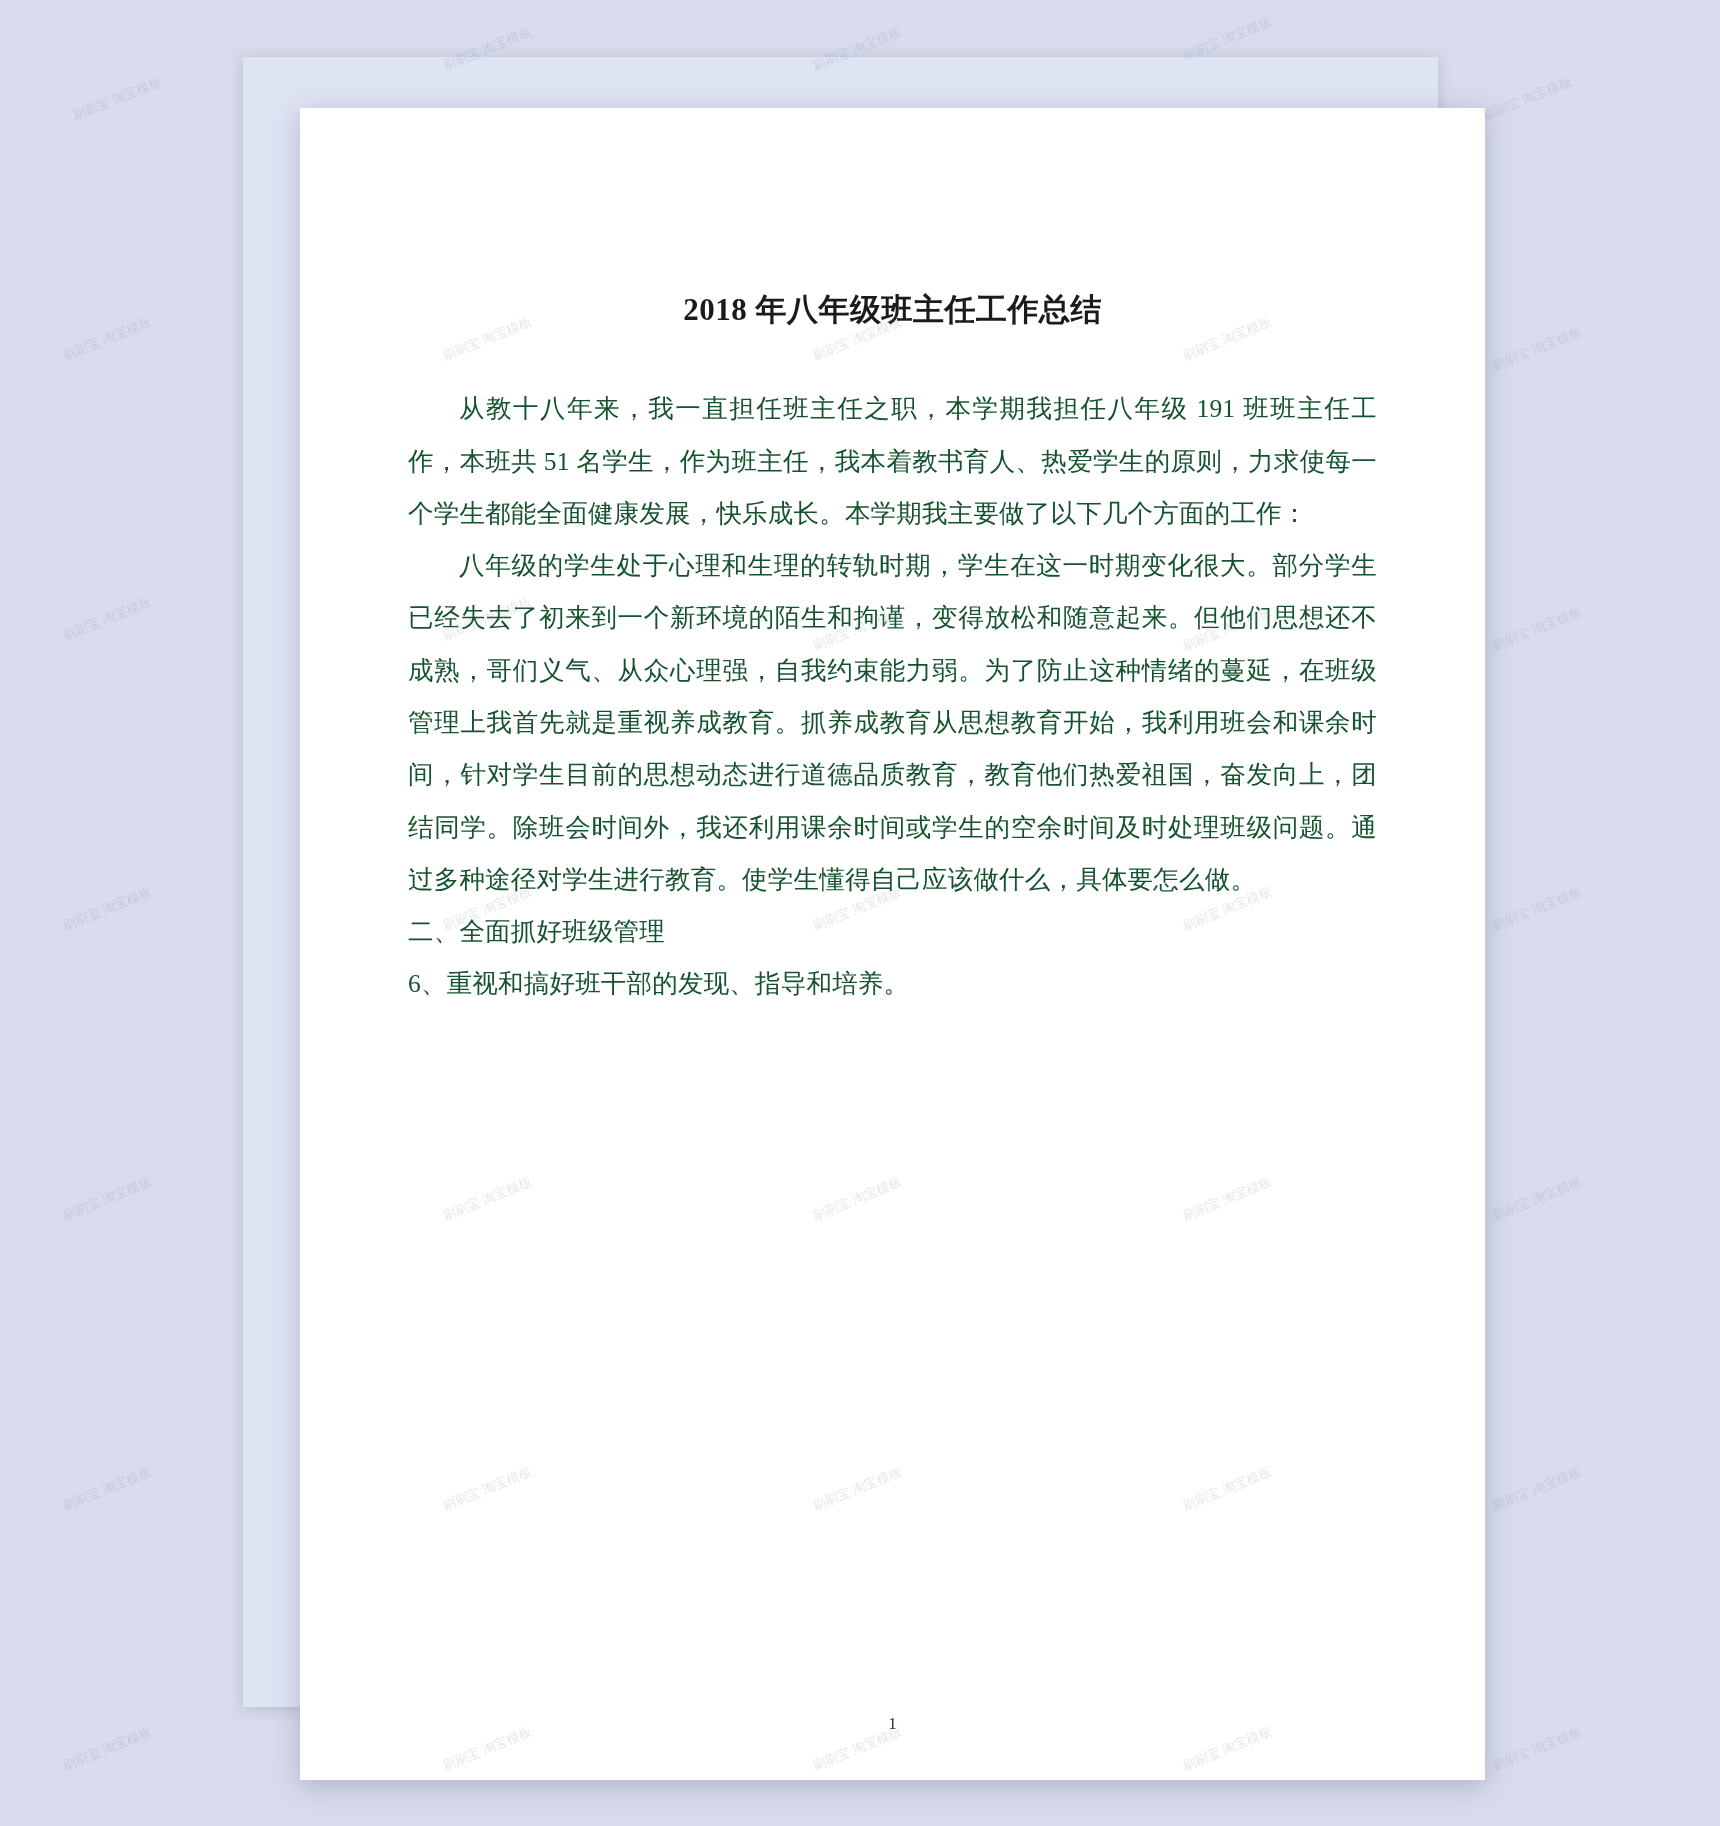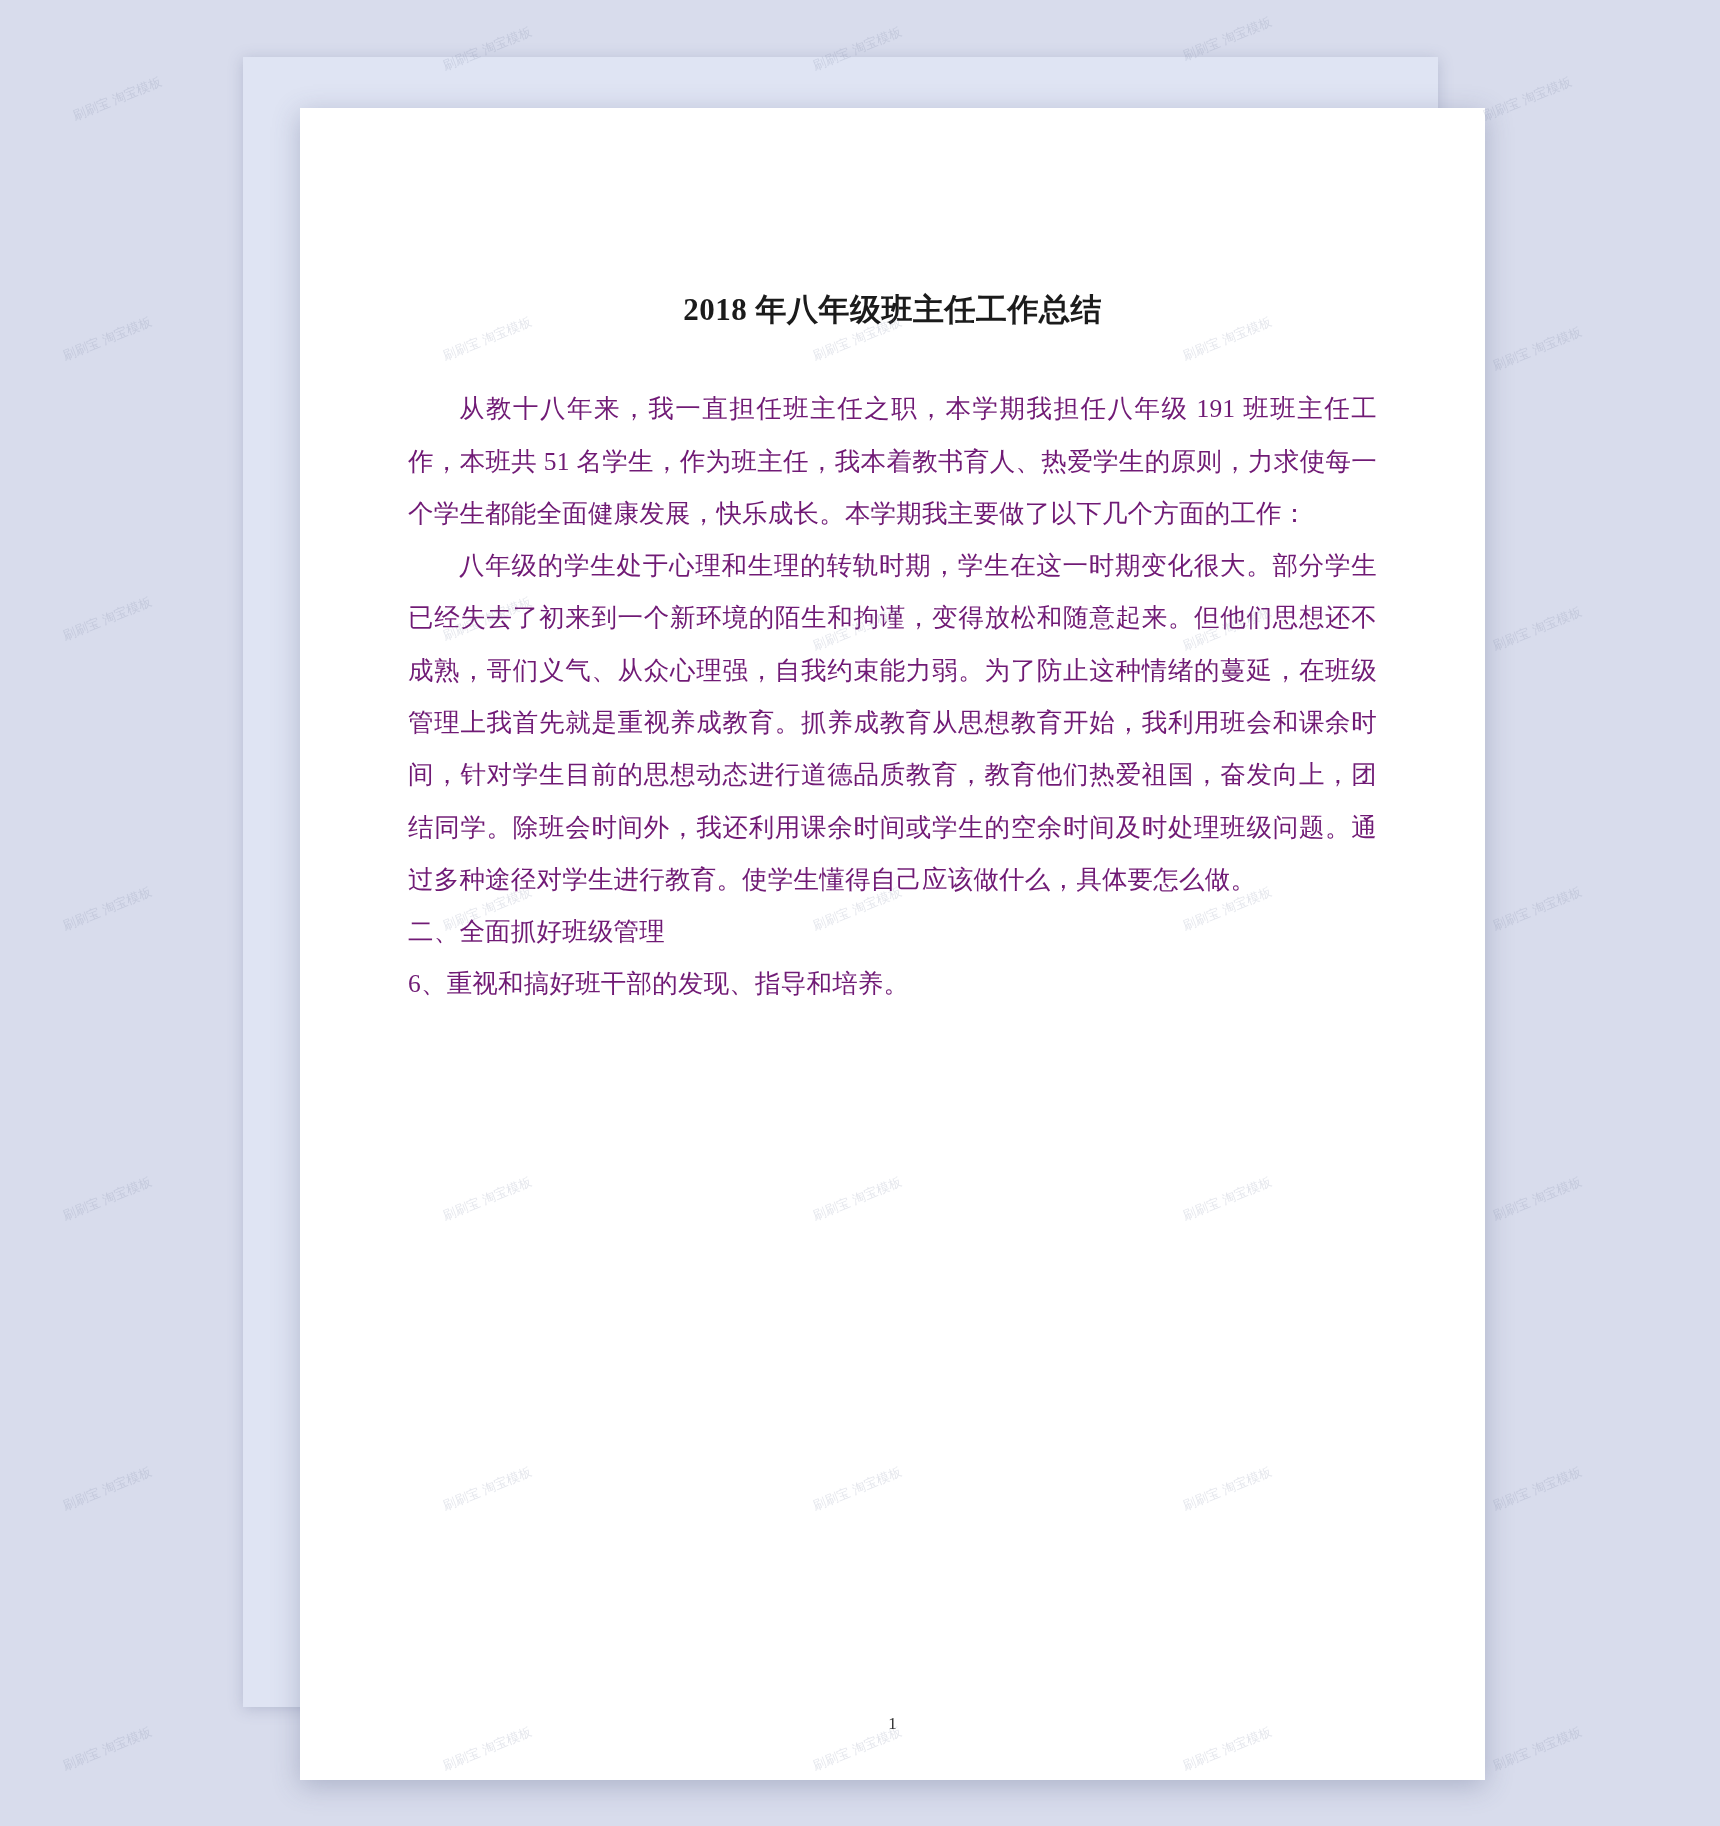--- a/index.html
+++ b/index.html
@@ -54,21 +54,21 @@
     font-weight: bold;
     letter-spacing: 0.5px;
     margin: 0 0 52px 0;
     color: #1b1b1b;
     line-height: 1.4;
   }
 
   .para {
     font-size: 25.5px;
     line-height: 2.05;
-    color: #701a75;
+    color: #14532d;
     margin: 0;
     text-align: justify;
     text-justify: inter-ideograph;
     letter-spacing: 0.2px;
   }
   .para.indent {
     text-indent: 2em;
   }
 
   #page-number {

